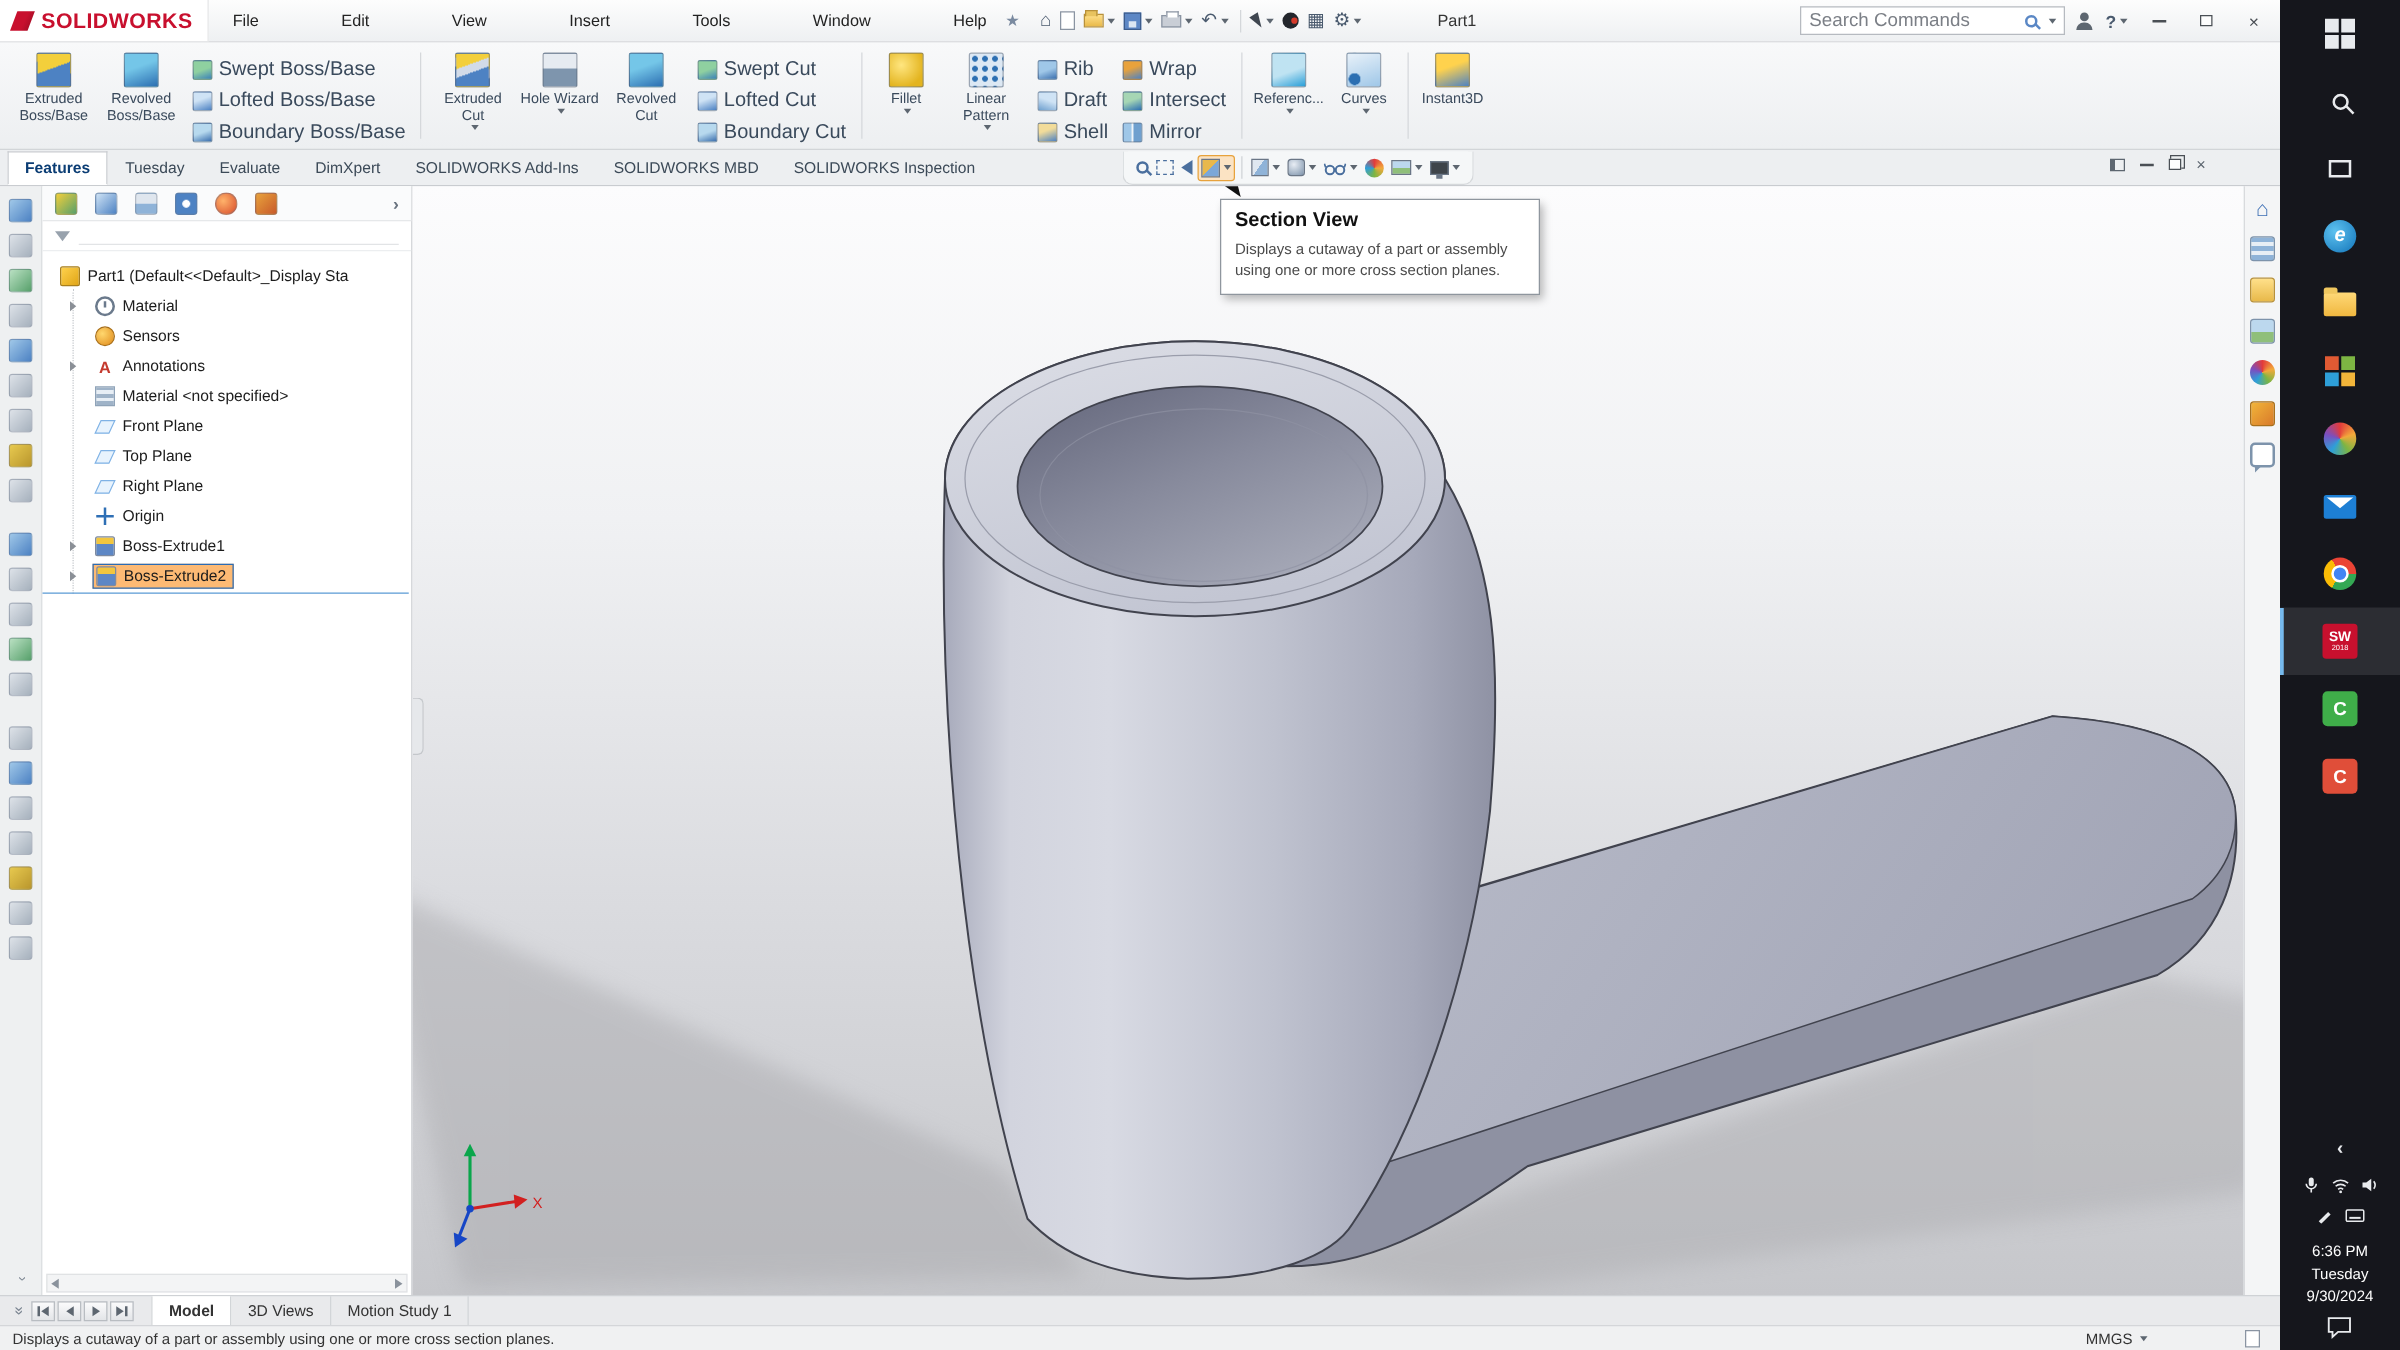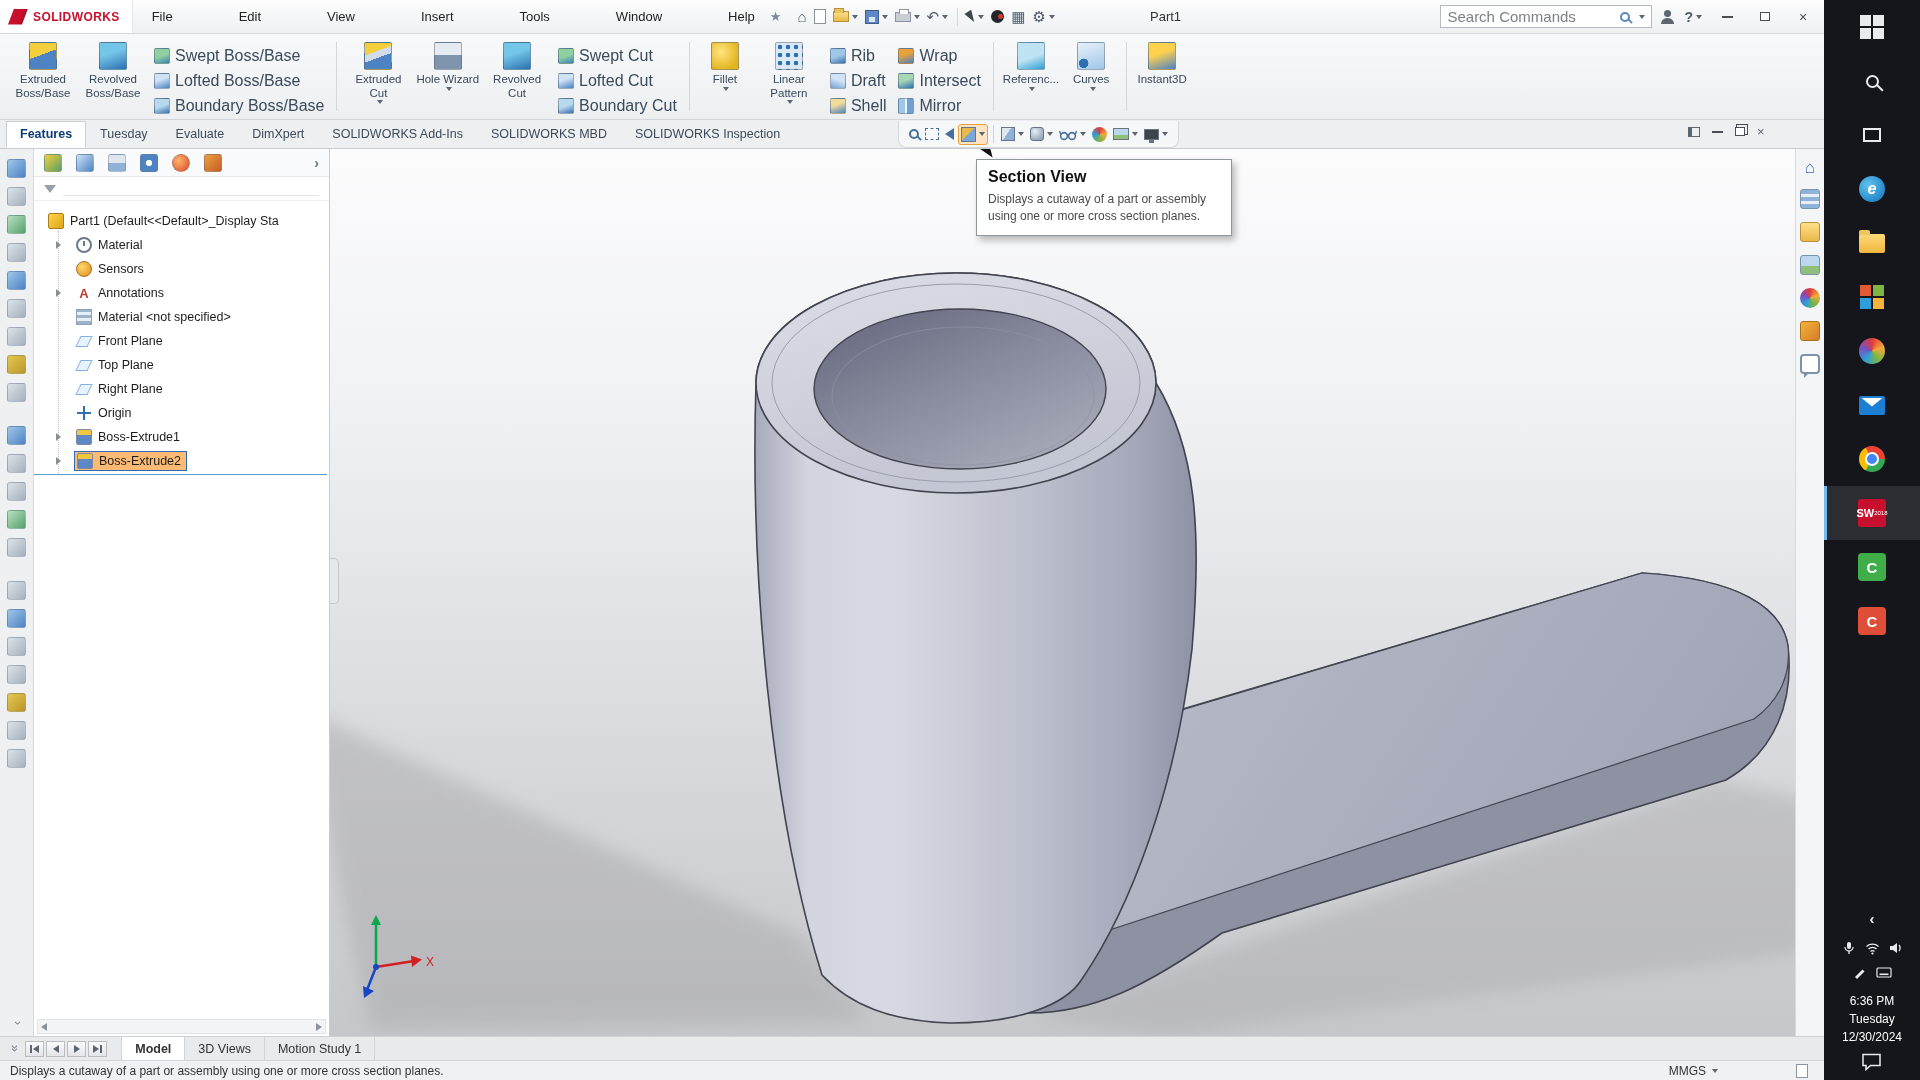--- a/index.html
+++ b/index.html
@@ -8,21 +8,21 @@
   #app { position:relative; width:1920px; height:1080px; background:#eceef0; overflow:hidden; }
 
   
   .titlebar { position:absolute; top:0; left:0; width:1824px; height:34px;
     background:linear-gradient(#fdfdfd,#eef0f2); border-bottom:1px solid #d7d9dc;
     display:flex; align-items:center; }
   .logo { display:flex; align-items:center; gap:5px; padding:0 12px 0 8px; height:100%;
     background:#fff; border-right:1px solid #e5e6e8; }
   .logo-mark { width:20px; height:16px; background:linear-gradient(115deg,#c8102e 55%,#8f0a20 100%);
     clip-path:polygon(0 100%,30% 0,100% 0,70% 100%); }
-  .logo-text { color:#c8102e; font-weight:bold; font-size:12px; letter-spacing:.4px; }
+  .logo-text { color:#c8102e; font-weight:bold; font-size:17px; letter-spacing:.4px; }
   .menu { display:flex; margin-left:10px;gap:48px; }
   .menu-item { font-size:13px; color:#222; padding:5px 9px; }
   .pin-star { color:#7a8aa0; font-size:13px; margin:0 6px; }
   .tb-icons { display:flex; align-items:center; gap:3px; margin-left:8px; }
   .tb-btn { display:flex; align-items:center; padding:3px 2px; }
   .caret { width:0; height:0; border-left:3.5px solid transparent; border-right:3.5px solid transparent;
     border-top:4px solid #5d6670; margin-left:3px; }
   .tb-sep { width:1px; height:18px; background:#d4d7da; margin:0 4px; }
   .g-ico { font-size:15px; color:#4a5a6e; line-height:1; }
   .i-page { width:12px; height:15px; background:#fff; border:1px solid #8a94a2; }
@@ -228,21 +228,21 @@
   .w-folder::before { content:""; position:absolute; top:-4px; left:0; width:11px; height:5px; background:#f0c75f; border-radius:2px 2px 0 0; }
   .w-tile { width:24px; height:24px; display:grid; grid-template-columns:11px 11px; grid-template-rows:11px 11px; gap:2px; }
   .w-tile span:nth-child(1){background:#e05a33;} .w-tile span:nth-child(2){background:#7db543;}
   .w-tile span:nth-child(3){background:#2e9fd8;} .w-tile span:nth-child(4){background:#f2b53a;}
   .w-ball { width:26px; height:26px; border-radius:50%; background:conic-gradient(#e23b3b,#f2a93b,#7db543,#2e9fd8,#7a4fc0,#e23b3b); }
   .w-mail { width:26px; height:19px; background:#1d7fd4; position:relative; border-radius:2px; }
   .w-mail::before { content:""; position:absolute; left:2px; top:2px; right:2px; bottom:2px; background:#fff;
     clip-path:polygon(0 0,100% 0,50% 60%); }
   .w-chrome { width:26px; height:26px; border-radius:50%; background:conic-gradient(from -30deg,#ea4335 0 120deg,#34a853 0 240deg,#fbbc05 0 360deg); position:relative; }
   .w-chrome::after { content:""; position:absolute; inset:6px; background:#4285f4; border:2px solid #fff; border-radius:50%; }
-  .w-sw { width:28px; height:28px; background:#c8102e; border-radius:3px; color:#fff; display:flex; flex-direction:row;
+  .w-sw { width:28px; height:28px; background:#c8102e; border-radius:3px; color:#fff; display:flex; flex-direction:column;
     align-items:center; justify-content:center; line-height:1; }
   .w-sw .sw1 { font-size:11px; font-weight:bold; } .w-sw .sw2 { font-size:6px; }
   .w-c { width:28px; height:28px; border-radius:4px; color:#fff; display:flex; align-items:center; justify-content:center; font-weight:bold; font-size:15px; }
   .w-c.green { background:#3fae49; } .w-c.red { background:#e04e39; }
   .tk-spacer { flex:1; }
   .tk-chev { color:#e8eaed; font-size:15px; font-weight:bold; height:26px; }
   .sys-row { display:flex; gap:9px; align-items:center; height:24px; }
   .clock { color:#fff; font-size:12px; text-align:center; line-height:1.5; margin:8px 0 6px; }
   .tk-bubble { margin-bottom:8px; }
 </style>
@@ -793,20 +793,20 @@
           <path d="M2 12 L9.5 4.5 L11.5 6.5 L4 14 Z" fill="#e8eaed"></path>
         </svg>
       <svg width="16" height="14">
           <rect x="1" y="3" width="14" height="9" rx="1" fill="none" stroke="#e8eaed" stroke-width="1.2"></rect>
           <rect x="3.5" y="8.5" width="9" height="1.6" fill="#e8eaed"></rect>
         </svg>
     </div>
     <div class="clock">
       <div>6:36 PM</div>
       <div>Tuesday</div>
-      <div>12/30/2024</div>
+      <div>9/30/2024</div>
     </div>
     <svg class="tk-bubble" width="22" height="20">
         <path d="M2 2.5h17v11h-9.5l-4.5 4v-4H2z" fill="none" stroke="#e8eaed" stroke-width="1.5"></path>
       </svg>
   </div>
 
 </div>
 
 </body></html>

